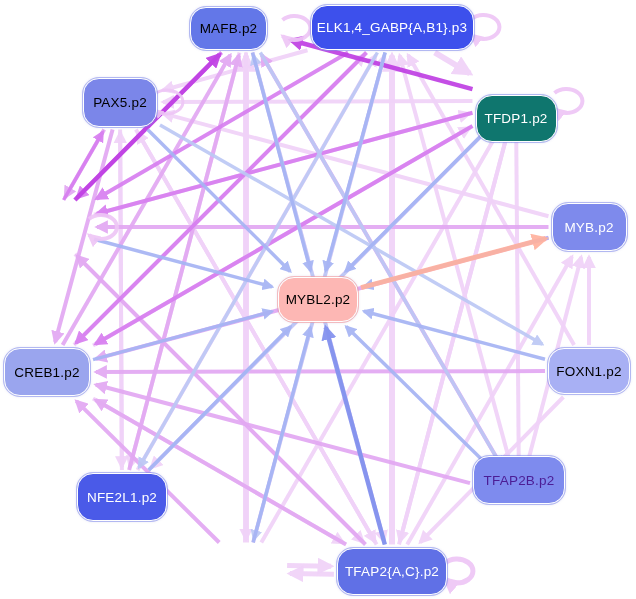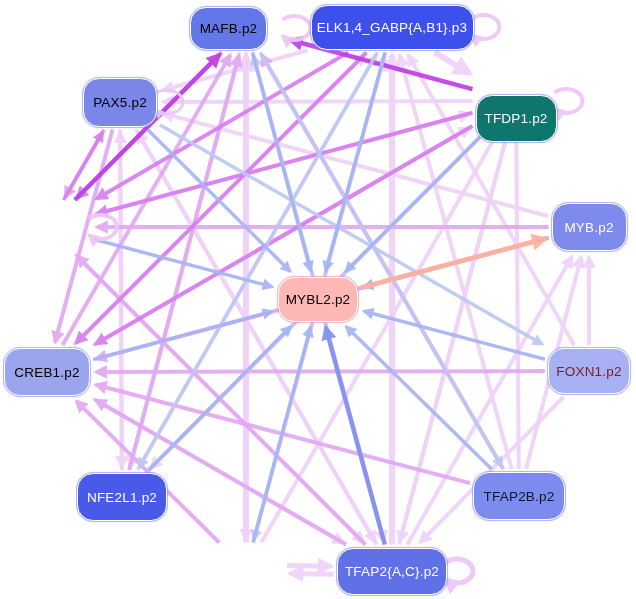--- a/index.html
+++ b/index.html
@@ -155,25 +155,25 @@
     </div>
     <div class="node" style="left: 551.5px; top: 203px; width: 75px; height: 48px; background: rgb(126, 138, 236); color: rgb(255, 255, 255);">
       <span>MYB.p2</span>
     </div>
     <div class="node center" style="left: 278px; top: 276.5px; width: 80px; height: 45px; background: rgb(253, 183, 180); color: rgb(0, 0, 0);">
       <span>MYBL2.p2</span>
     </div>
     <div class="node" style="left: 4px; top: 348px; width: 86px; height: 48px; background: rgb(154, 165, 238); color: rgb(0, 0, 0);">
       <span>CREB1.p2</span>
     </div>
-    <div class="node" style="left: 548px; top: 348px; width: 82px; height: 46px; background: rgb(168, 176, 244); color: #7f1d1d;">
+    <div class="node" style="left: 548px; top: 348px; width: 82px; height: 46px; background: rgb(168, 176, 244); color: #000000;">
       <span>FOXN1.p2</span>
     </div>
     <div class="node" style="left: 77px; top: 473px; width: 90px; height: 48px; background: rgb(74, 90, 232); color: rgb(255, 255, 255);">
       <span>NFE2L1.p2</span>
     </div>
-    <div class="node" style="left: 473px; top: 472px; width: 92px; height: 48px; background: rgb(126, 139, 238); color: #0f172a;">
+    <div class="node" style="left: 473px; top: 456px; width: 92px; height: 48px; background: rgb(126, 139, 238); color: #4c1d95;">
       <span>TFAP2B.p2</span>
     </div>
     <div class="node" style="left: 337px; top: 547.5px; width: 110px; height: 47px; background: rgb(96, 112, 230); color: rgb(255, 255, 255);">
       <span>TFAP2{A,C}.p2</span>
     </div>
   </div>
 
 </body></html>

